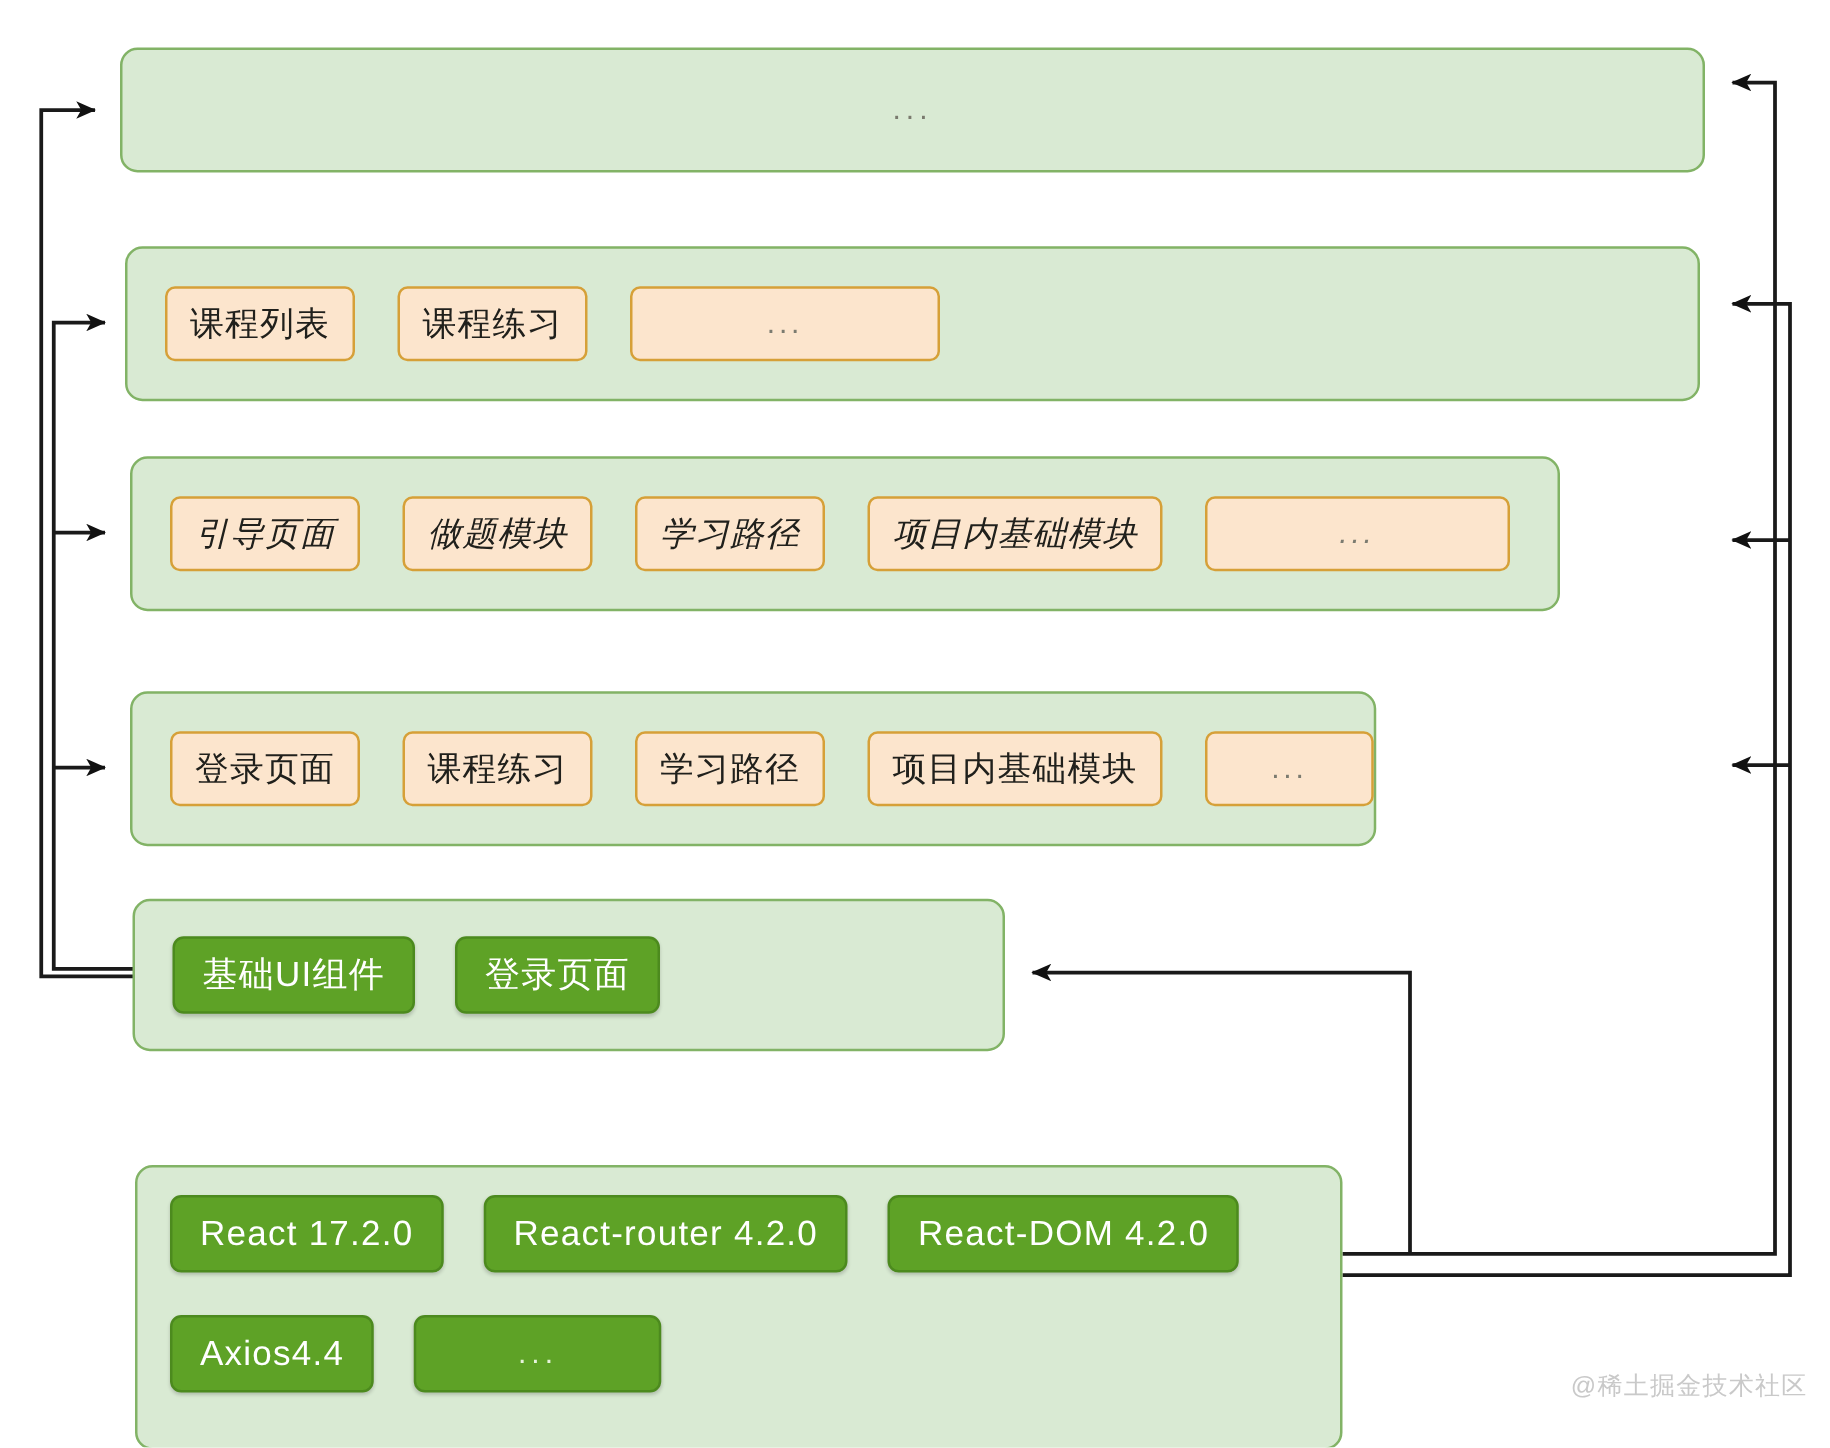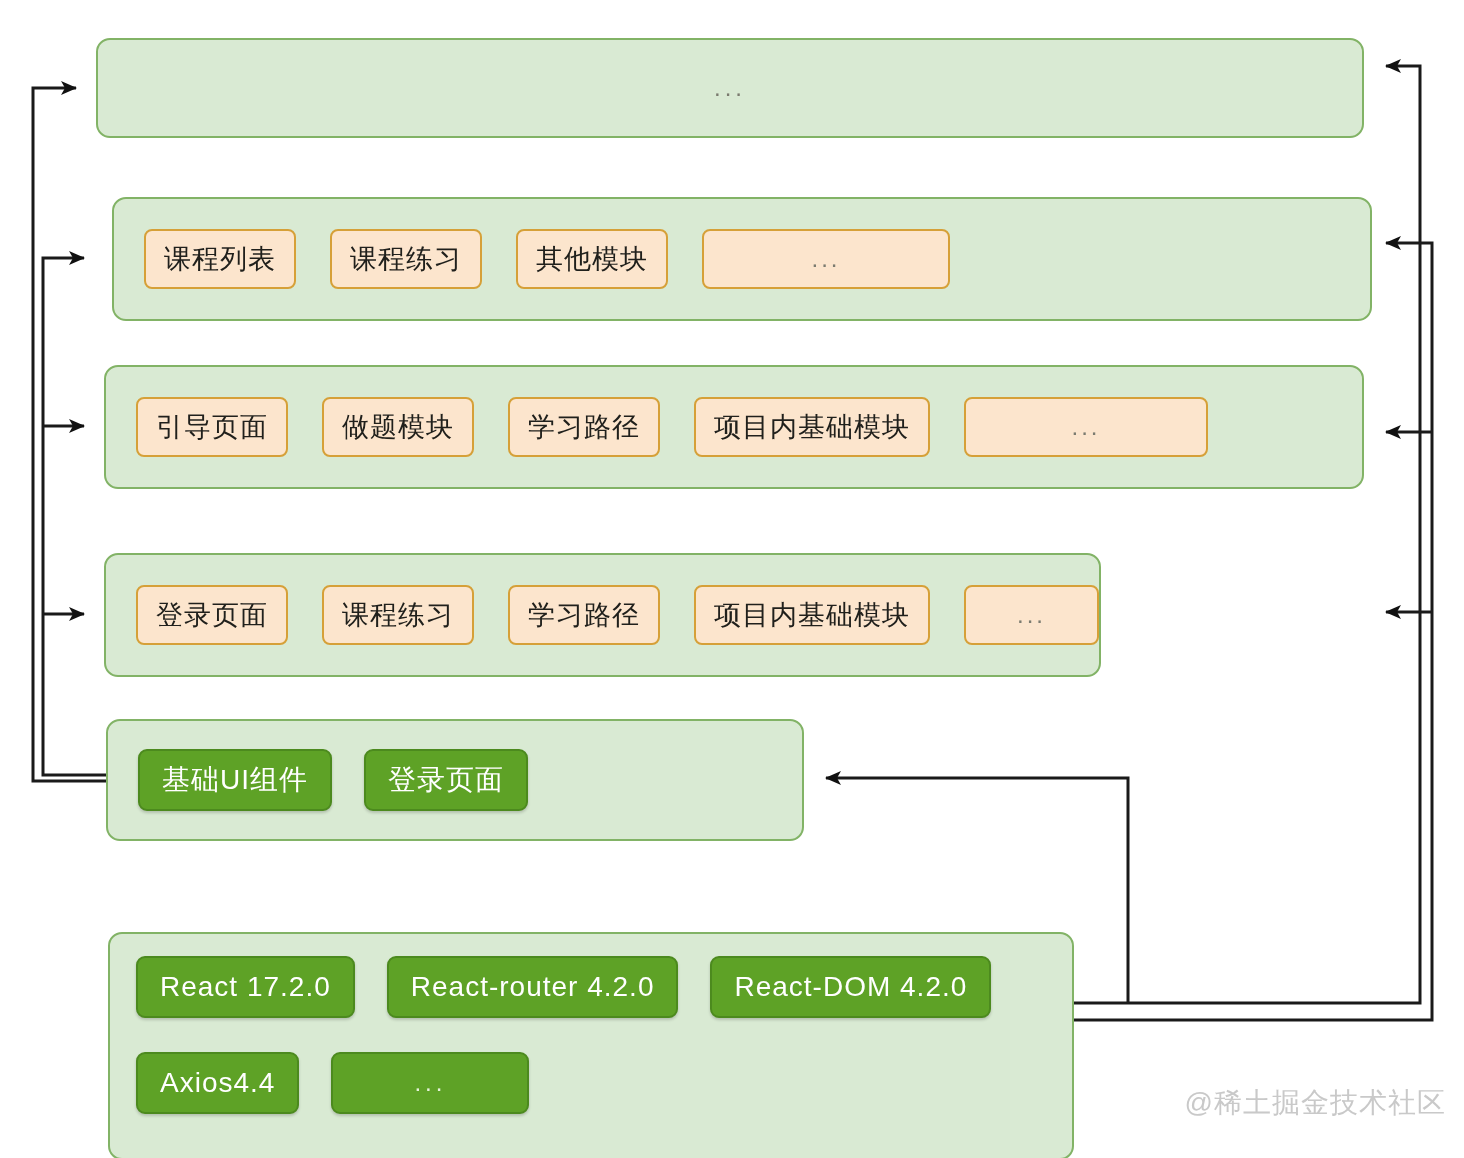--- a/index.html
+++ b/index.html
@@ -81,22 +81,22 @@
     box-shadow: 0 2px 3px rgba(0,0,0,0.18);
   }
   .gchip.ellipsis {
     color: #e7f3dc;
     letter-spacing: 4px;
     font-size: 24px;
   }
 
   
   #layer-top      { left: 96px;  top: 38px;   width: 1268px; height: 100px; justify-content: center; }
-  #layer-business { left: 112px; top: 197px;  width: 1260px; height: 124px; }
-  #layer-pages    { left: 104px; top: 365px;  width: 1260px; height: 124px; }
+  #layer-business { left: 100px; top: 197px;  width: 1260px; height: 124px; }
+  #layer-pages    { left: 104px; top: 365px;  width: 1144px; height: 124px; font-style: italic; }
   #layer-entry    { left: 104px; top: 553px;  width: 997px; height: 124px; }
   #layer-components { left: 106px; top: 719px; width: 698px; height: 122px; gap: 32px; }
   #layer-tech     { left: 108px; top: 932px;  width: 966px; height: 228px; }
 
   #layer-top .ell {
     color: #7a7a6e;
     font-size: 24px;
     letter-spacing: 4px;
   }
 
@@ -115,21 +115,21 @@
   .w-ell-a { width: 248px; }
   .w-ell-b { width: 244px; }
   .w-ell-c { width: 250px; }
   .w-ell-g { width: 198px; }
 
   #watermark {
     position: absolute;
     right: 18px;
     bottom: 36px;
     color: #c9c9c9;
-    font-size: 28px;
+    font-size: 20px;
     letter-spacing: 1px;
     white-space: nowrap;
   }
 </style>
 </head>
 <body>
 
 <div id="stage">
 
   <svg id="wires" viewBox="0 0 1464 1158" width="1464" height="1158">
@@ -178,21 +178,20 @@
     </g>
   </svg>
 
   <div class="layer" id="layer-top">
     <span class="ell">...</span>
   </div>
 
   <div class="layer pad" id="layer-business">
     <div class="chip">课程列表</div>
     <div class="chip">课程练习</div>
-    <div class="chip">其他模块</div>
     <div class="chip ellipsis w-ell-a">...</div>
   </div>
 
   <div class="layer pad" id="layer-pages">
     <div class="chip">引导页面</div>
     <div class="chip">做题模块</div>
     <div class="chip">学习路径</div>
     <div class="chip">项目内基础模块</div>
     <div class="chip ellipsis w-ell-b">...</div>
   </div>

